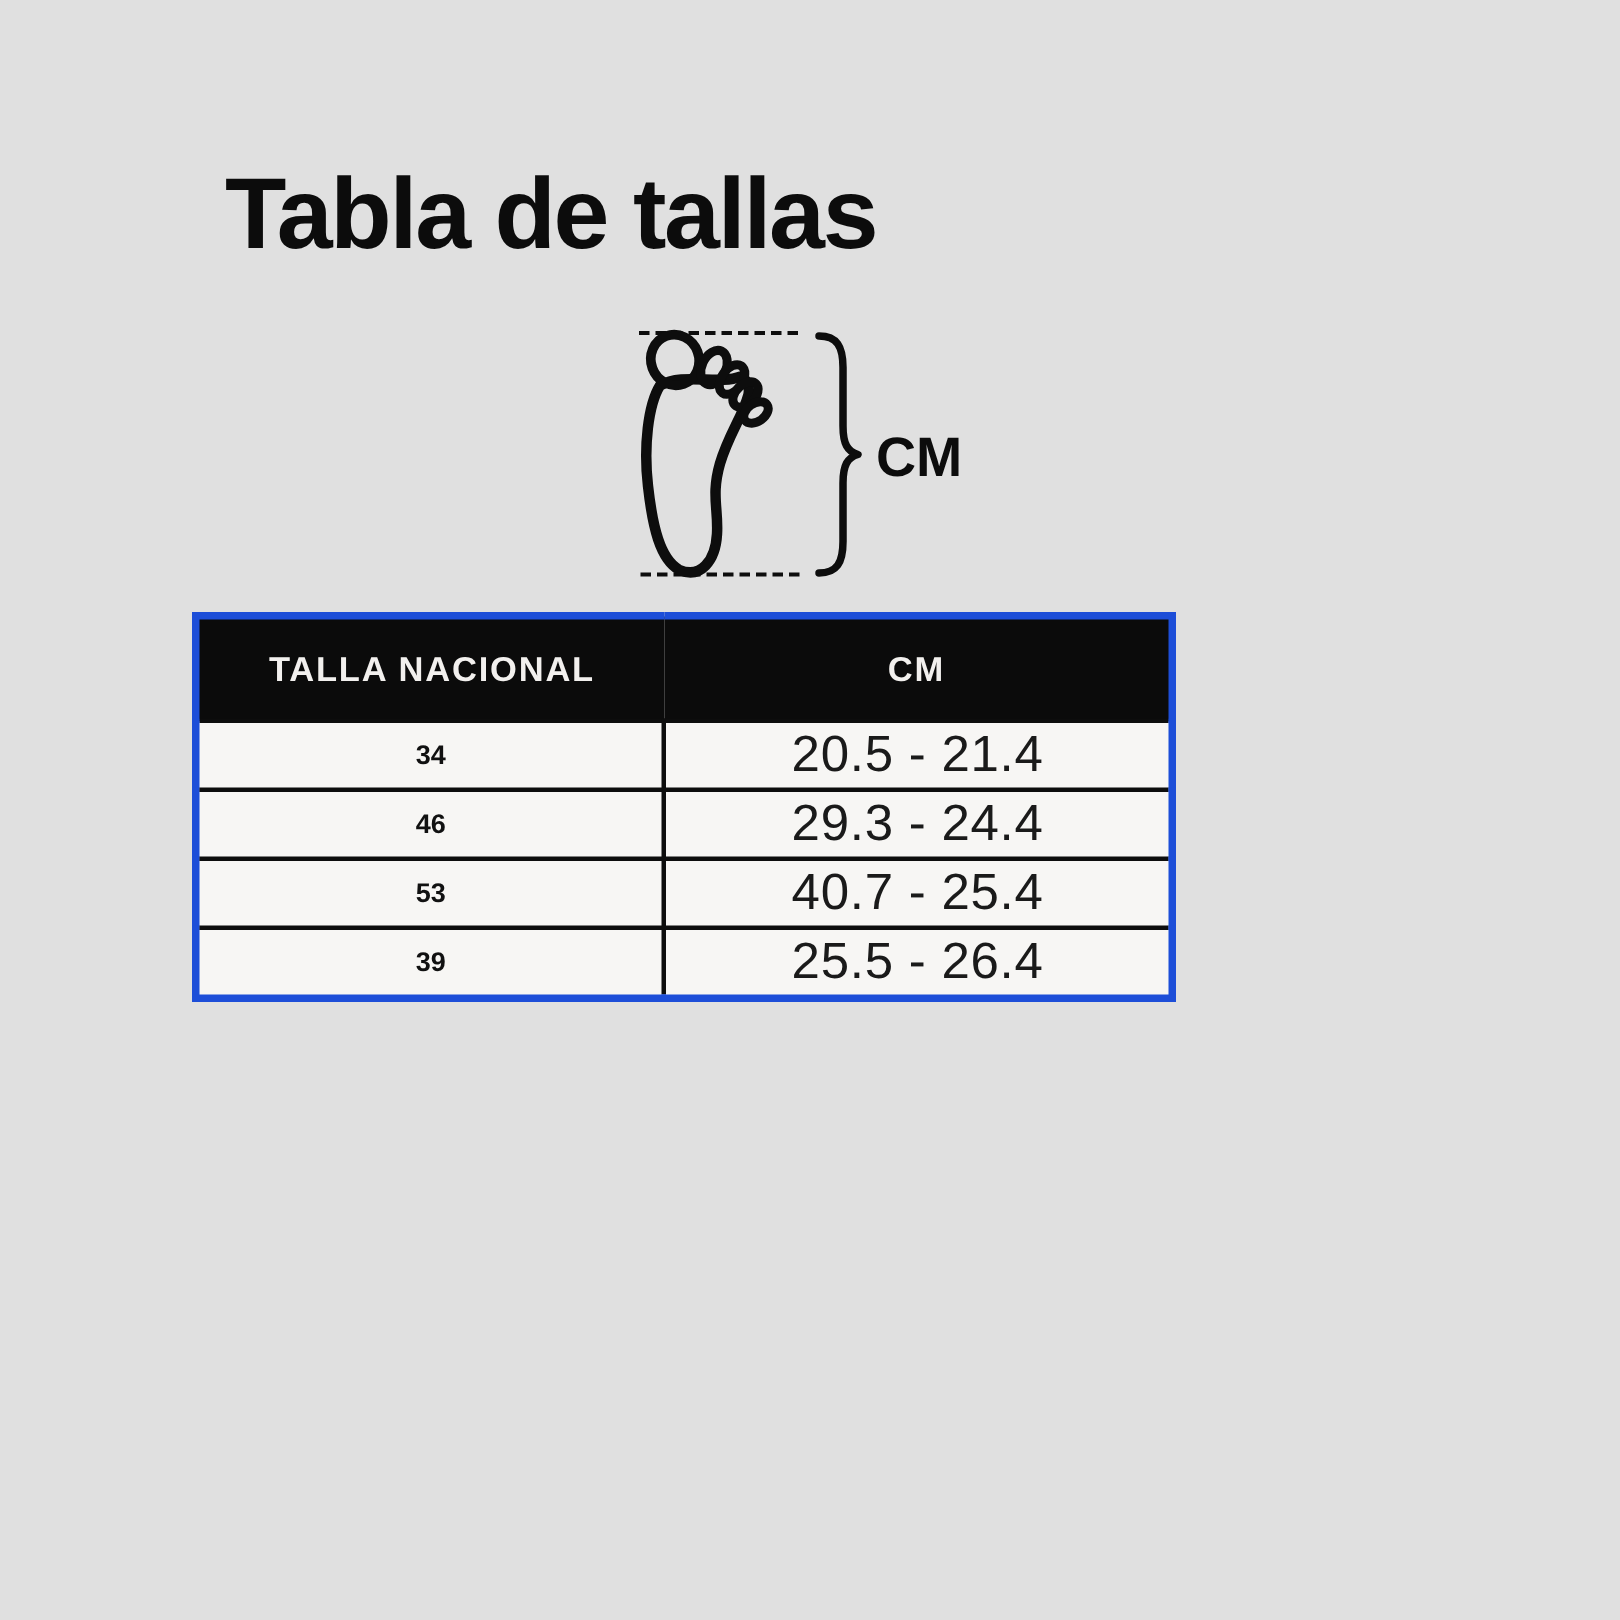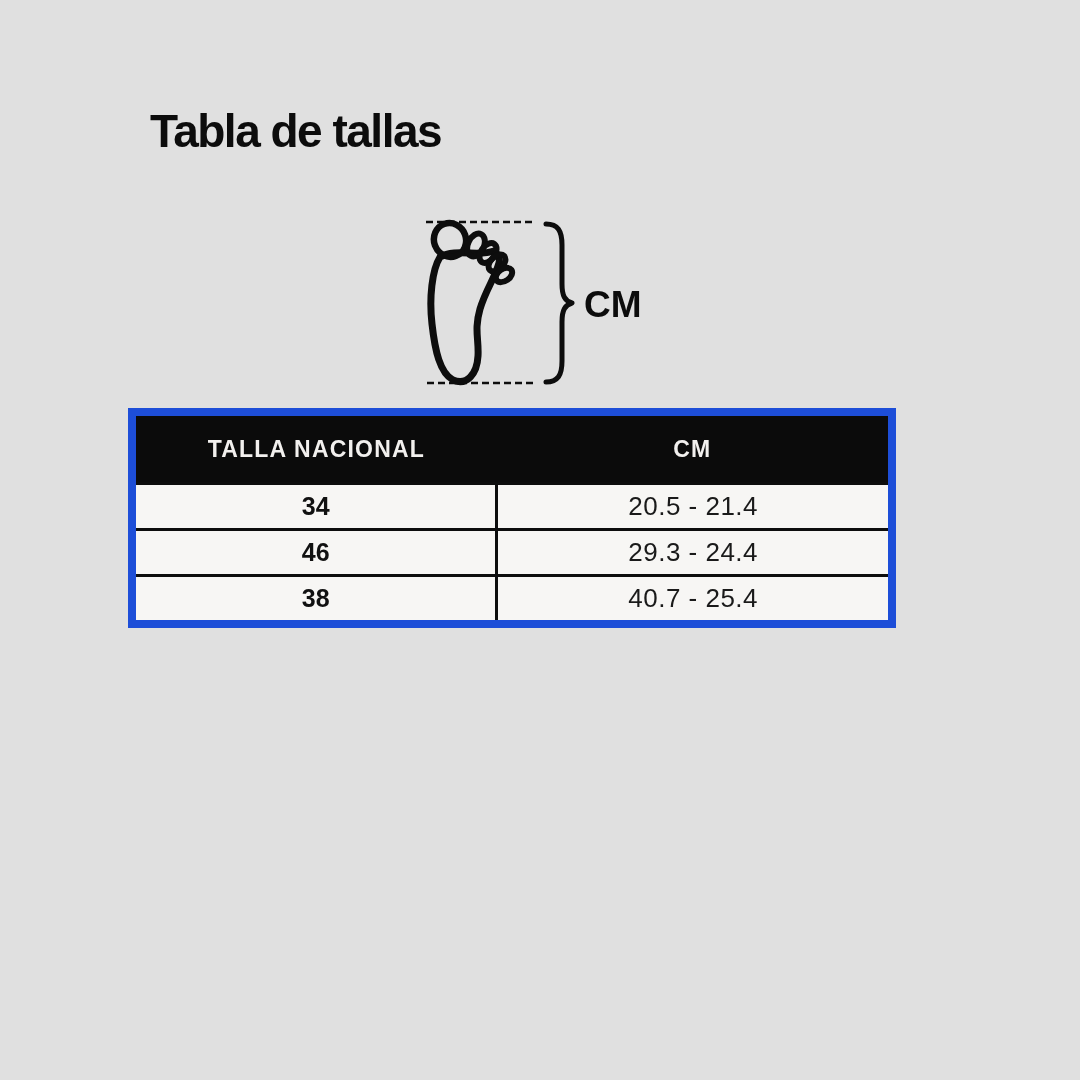--- a/index.html
+++ b/index.html
@@ -14,21 +14,21 @@
     height: 1080px;
     margin: 0 auto;
     background: #e0e0e0;
     overflow: hidden;
   }
   .page-title {
     position: absolute;
     left: 150px;
     top: 106px;
     margin: 0;
-    font-size: 46px;
+    font-size: 67px;
     font-weight: 800;
     letter-spacing: -1.5px;
     color: #0c0c0c;
     line-height: 1.1;
     white-space: nowrap;
   }
   .illustration {
     position: absolute;
     left: 408px;
     top: 203px;
@@ -37,24 +37,24 @@
   }
   .illustration svg {
     display: block;
     width: 272px;
     height: 200px;
   }
   .size-table {
     position: absolute;
     left: 128px;
     top: 408px;
-    width: 768px;
+    width: 656px;
     border-collapse: collapse;
     table-layout: fixed;
-    border: 8px solid #1d4ed8;
+    border: 5px solid #1d4ed8;
   }
   .size-table col.c-talla { width: 48%; }
   .size-table th {
     background: #0b0b0b;
     color: #f2f0ee;
     height: 64px;
     font-size: 23px;
     font-weight: 700;
     letter-spacing: 1.2px;
     text-align: center;
@@ -62,26 +62,26 @@
   }
   .size-table td {
     background: #f7f6f4;
     height: 43px;
     border: 3px solid #0d0d0d;
     text-align: center;
     vertical-align: middle;
     padding: 0;
   }
   .size-table td.cell-talla {
-    font-size: 25px;
+    font-size: 18px;
     font-weight: 700;
     color: #111;
   }
   .size-table td.cell-cm {
-    font-size: 26px;
+    font-size: 34px;
     font-weight: 400;
     color: #1a1a1a;
     letter-spacing: 0.5px;
   }
 </style>
 </head>
 <body>
 
 <div class="canvas">
 
@@ -137,19 +137,23 @@
     <tbody>
         <tr>
           <td class="cell-talla">34</td>
           <td class="cell-cm">20.5 - 21.4</td>
         </tr>
         <tr>
           <td class="cell-talla">46</td>
           <td class="cell-cm">29.3 - 24.4</td>
         </tr>
         <tr>
-          <td class="cell-talla">38</td>
+          <td class="cell-talla">53</td>
           <td class="cell-cm">40.7 - 25.4</td>
+        </tr>
+        <tr>
+          <td class="cell-talla">39</td>
+          <td class="cell-cm">25.5 - 26.4</td>
         </tr>
       </tbody>
   </table>
 
 </div>
 
 </body></html>

